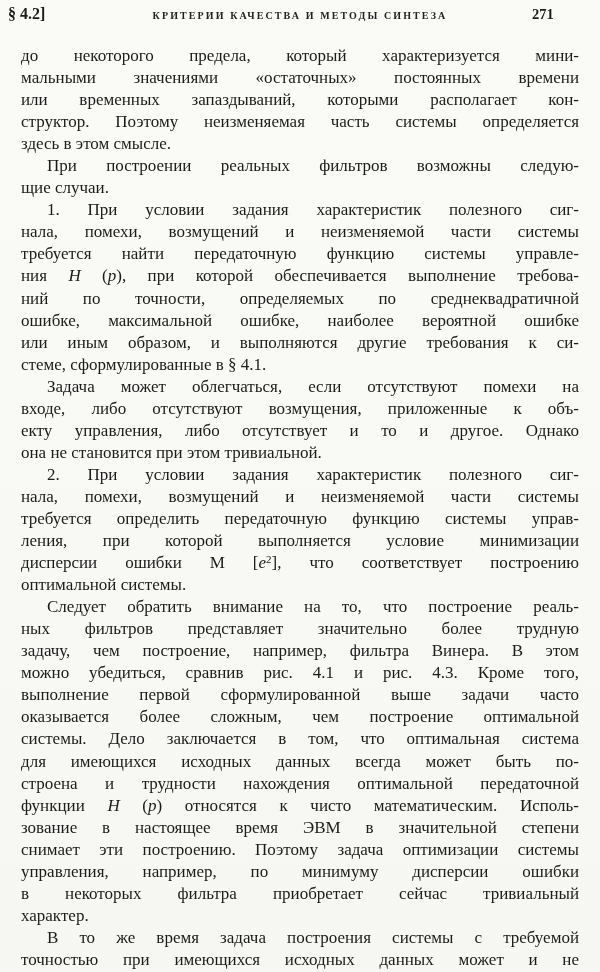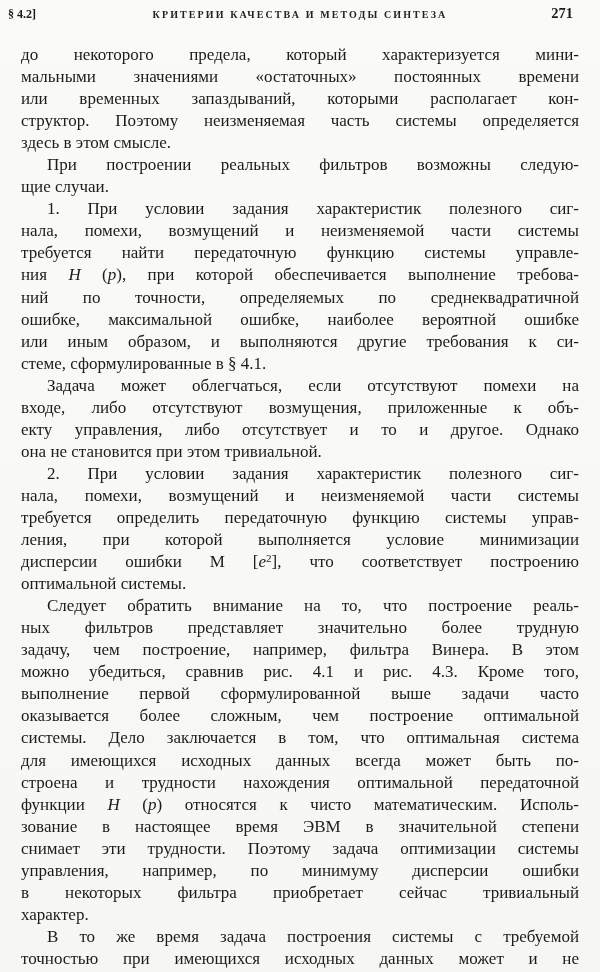--- a/index.html
+++ b/index.html
@@ -16,38 +16,38 @@
     color: #1b1b1b;
     -webkit-font-smoothing: antialiased;
   }
   .page-header {
     display: flex;
     align-items: baseline;
     padding: 5px 8px 0 8px;
   }
   .section-label {
     font-weight: 700;
-    font-size: 12px;
+    font-size: 16px;
     white-space: nowrap;
     min-width: 60px;
   }
   .running-title {
     flex: 1;
     text-align: center;
     font-weight: 700;
     font-size: 10px;
     letter-spacing: 2.1px;
     white-space: nowrap;
     color: #222;
   }
   .page-number {
     font-weight: 700;
     font-size: 14.5px;
     min-width: 60px;
-    text-align: center;
+    text-align: left;
   }
   .page-body {
     margin-top: 22px;
     padding: 0 21px;
   }
   .para { margin: 0; }
   .line {
     font-size: 17px;
     line-height: 22.05px;
     white-space: normal;
@@ -117,21 +117,21 @@
         <div class="line just">ных фильтров представляет значительно более трудную</div>
         <div class="line just">задачу, чем построение, например, фильтра Винера. В этом</div>
         <div class="line just">можно убедиться, сравнив рис. 4.1 и рис. 4.3. Кроме того,</div>
         <div class="line just">выполнение первой сформулированной выше задачи часто</div>
         <div class="line just">оказывается более сложным, чем построение оптимальной</div>
         <div class="line just">системы. Дело заключается в том, что оптимальная система</div>
         <div class="line just">для имеющихся исходных данных всегда может быть по-</div>
         <div class="line just">строена и трудности нахождения оптимальной передаточной</div>
         <div class="line just">функции <i>H</i> (<i>p</i>) относятся к чисто математическим. Исполь-</div>
         <div class="line just">зование в настоящее время ЭВМ в значительной степени</div>
-        <div class="line just">снимает эти трудности. Поэтому задача оптимизации системы</div>
+        <div class="line just">снимает эти построению. Поэтому задача оптимизации системы</div>
         <div class="line just">управления, например, по минимуму дисперсии ошибки</div>
         <div class="line just">в некоторых фильтра приобретает сейчас тривиальный</div>
         <div class="line">характер.</div>
       </div>
       <div class="para">
         <div class="line indent just">В то же время задача построения системы с требуемой</div>
         <div class="line just">точностью при имеющихся исходных данных может и не</div>
       </div>
     </div>
 </div>

